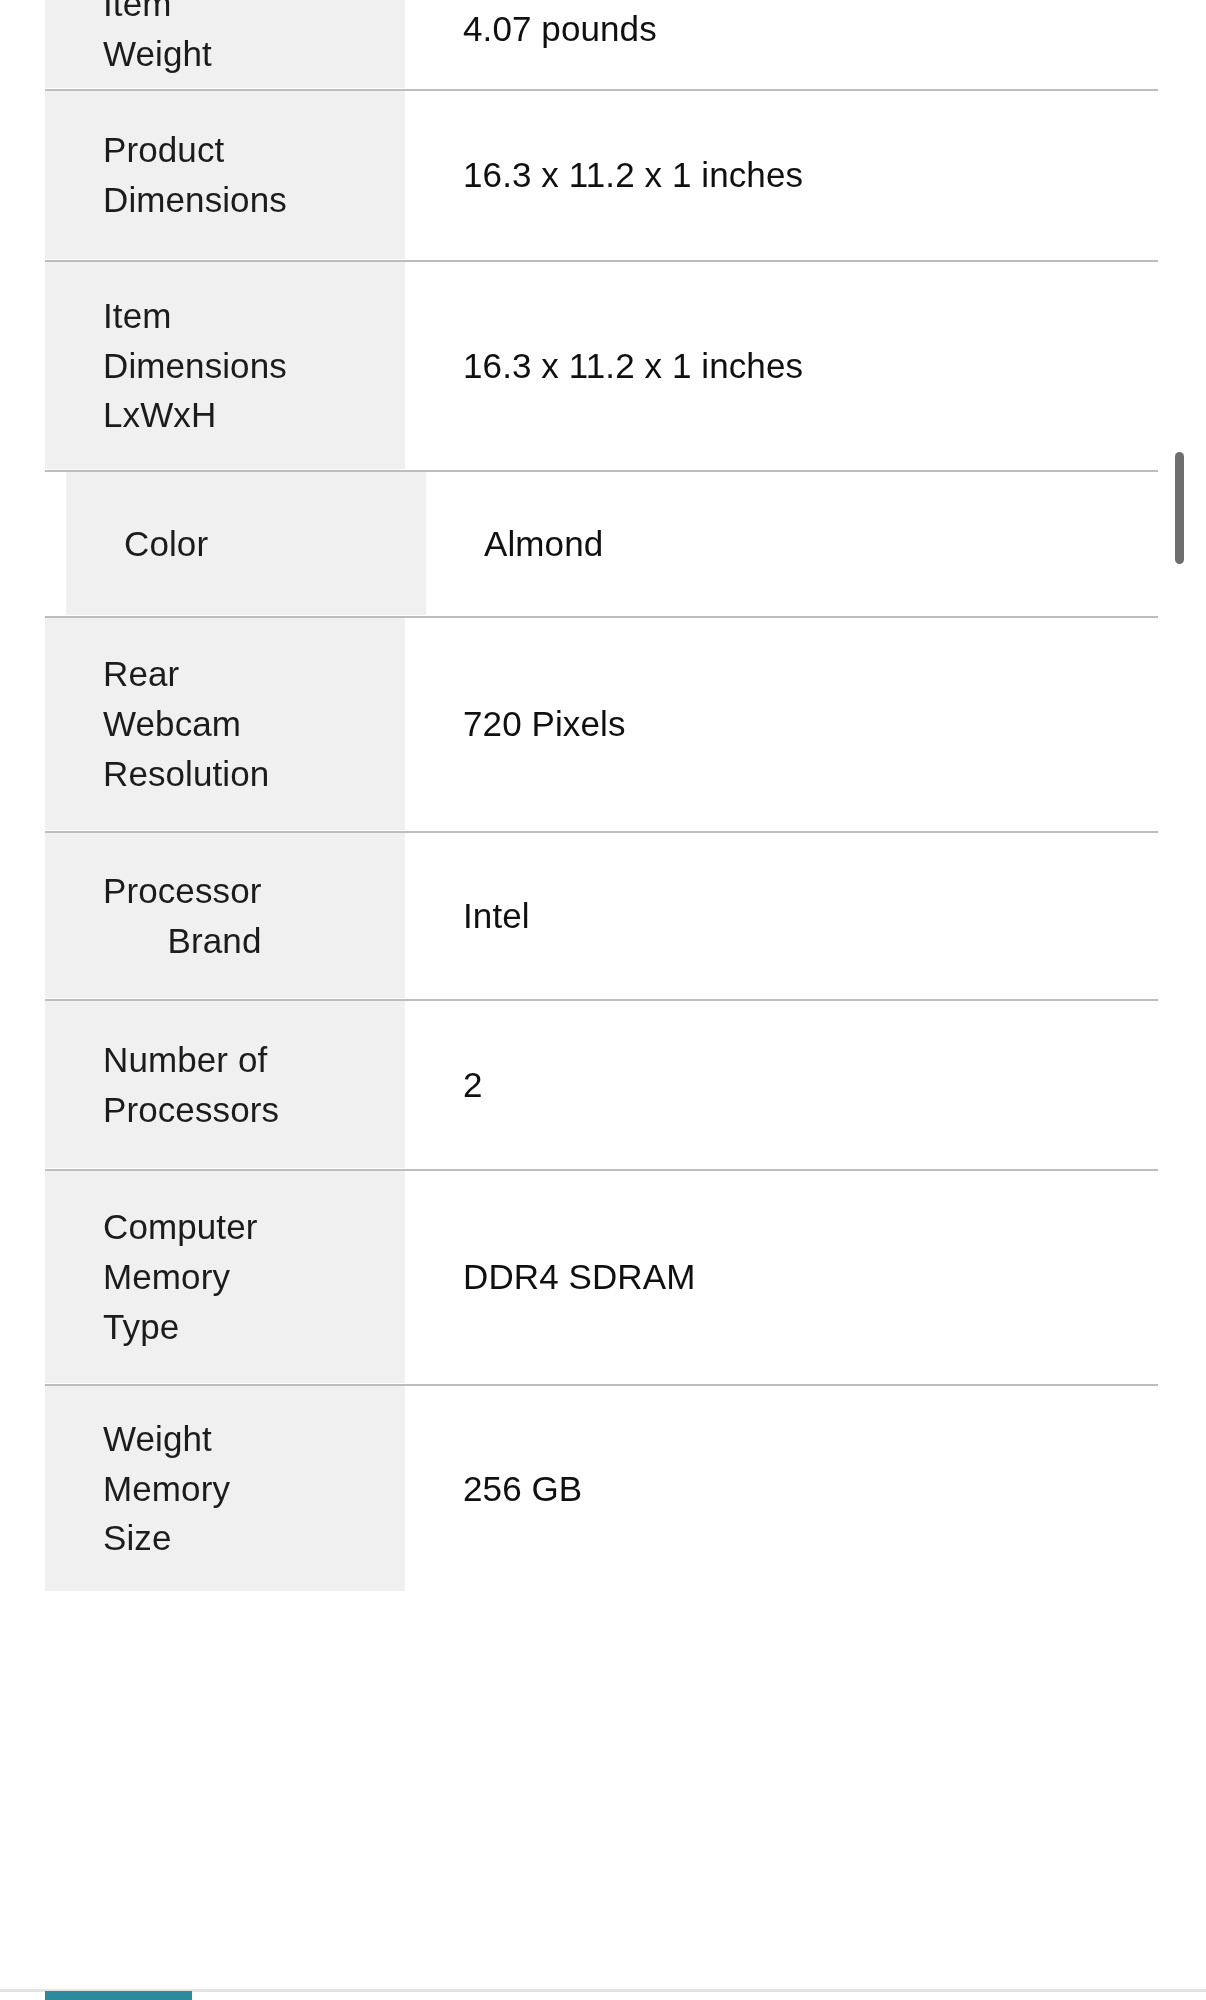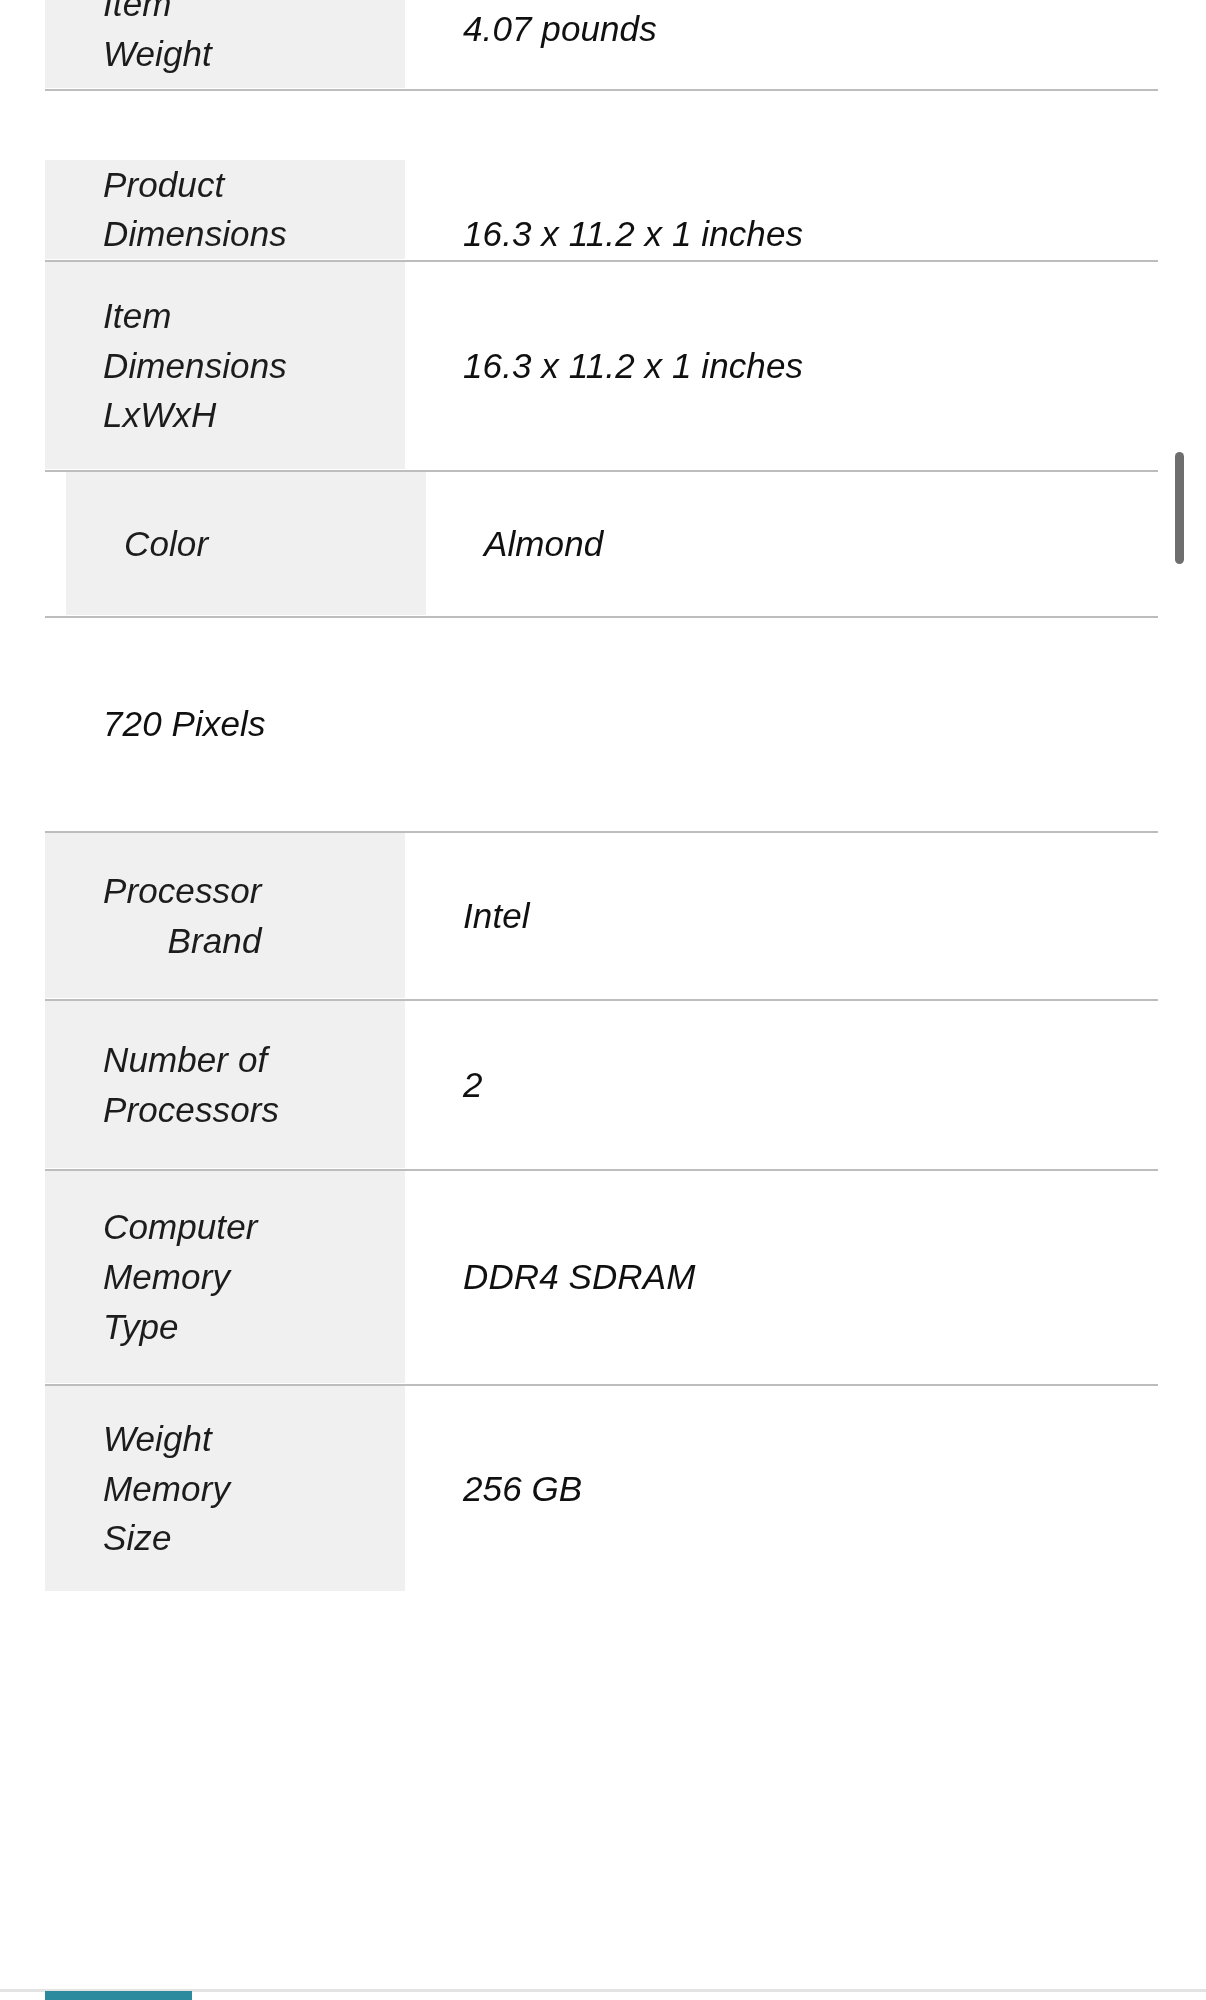--- a/index.html
+++ b/index.html
@@ -14,21 +14,20 @@
     font-family: "Liberation Sans", "DejaVu Sans", sans-serif;
     -webkit-font-smoothing: antialiased;
   }
 
   #page {
     position: relative;
     width: 1206px;
     height: 2000px;
     background: #ffffff;
     overflow: hidden;
-    font-style: italic;
   }
 
   
   .spec-table {
     position: absolute;
     left: 0;
     top: 0;
     width: 1206px;
     border-collapse: collapse;
   }
@@ -145,21 +144,21 @@
         <div class="gutter"></div>
         <div class="cell-label">
           <span class="txt">Item
 Weight</span>
         </div>
         <div class="cell-value">
           <span class="txt">4.07 pounds</span>
         </div>
       </div>
       <div class="divider"></div>
-      <div class="spec-row" style="height: 168px; align-items: flex-end;">
+      <div class="spec-row" style="height: 168px;">
         <div class="gutter"></div>
         <div class="cell-label">
           <span class="txt">Product
 Dimensions</span>
         </div>
         <div class="cell-value">
           <span class="txt">16.3 x 11.2 x 1 inches</span>
         </div>
       </div>
       <div class="divider"></div>
@@ -180,20 +179,25 @@
         <div class="cell-label">
           <span class="txt">Color</span>
         </div>
         <div class="cell-value">
           <span class="txt">Almond</span>
         </div>
       </div>
       <div class="divider"></div>
       <div class="spec-row" style="height: 212px;">
         <div class="gutter"></div>
+        <div class="cell-label">
+          <span class="txt">Rear
+Webcam
+Resolution</span>
+        </div>
         <div class="cell-value">
           <span class="txt">720 Pixels</span>
         </div>
       </div>
       <div class="divider"></div>
       <div class="spec-row" style="height: 165px; text-align: right;">
         <div class="gutter"></div>
         <div class="cell-label">
           <span class="txt">Processor
 Brand</span>

